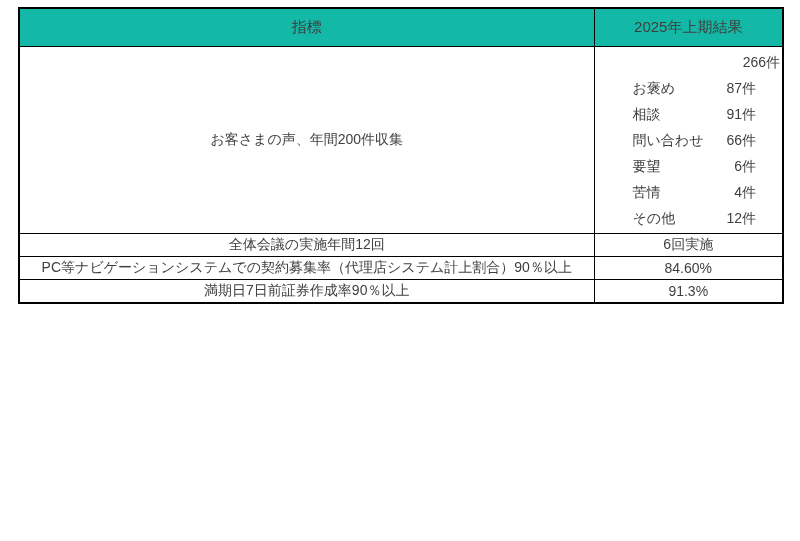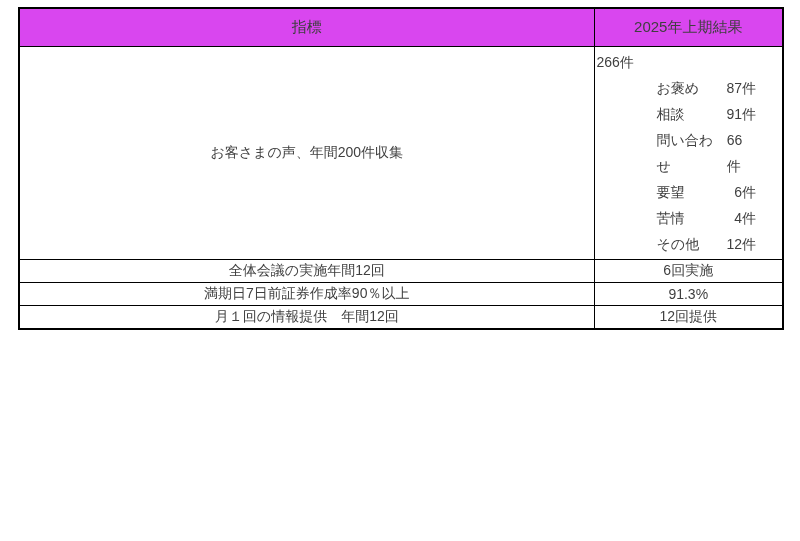--- a/index.html
+++ b/index.html
@@ -31,41 +31,41 @@
   table.kpi col.c2 { width: 189px; }
   table.kpi th, table.kpi td {
     border: 1.5px solid #000000;
     text-align: center;
     vertical-align: middle;
     padding: 2px;
     overflow: hidden;
   }
   tr.header-row { height: 38px; }
   tr.header-row th {
-    background: #d946ef;
+    background: #14b8a6;
     font-weight: normal;
     font-size: 15px;
   }
   tr.row-tall { height: 183px; }
   tr.row-std { height: 22px; }
   td.result-breakdown-cell {
     vertical-align: top;
     padding: 3px 0 0 0;
   }
   .total-line {
     line-height: 26px;
-    text-align: left;
+    text-align: right;
   }
   .bk-line {
     display: flex;
     justify-content: space-between;
     line-height: 26px;
     padding: 0 24px 0 36px;
   }
-  .bk-line .bk-label { text-align: left; margin-left: 24px; }
+  .bk-line .bk-label { text-align: left; }
   .bk-line .bk-value { text-align: left; }
 </style>
 </head>
 <body>
 
 <div class="page">
   <table class="kpi">
     <colgroup>
         <col class="c1">
         <col class="c2">
@@ -105,22 +105,22 @@
             <span class="bk-label">その他</span>
             <span class="bk-value">12件</span>
           </div>
         </td>
       </tr>
       <tr class="row-std">
         <td>全体会議の実施年間12回</td>
         <td>6回実施</td>
       </tr>
       <tr class="row-std">
+        <td>PC等ナビゲーションシステムでの契約募集率（代理店システム計上割合）90％以上</td>
+        <td>84.60%</td>
+      </tr>
+      <tr class="row-std">
         <td>満期日7日前証券作成率90％以上</td>
         <td>91.3%</td>
-      </tr>
-      <tr class="row-std">
-        <td>月１回の情報提供　年間12回</td>
-        <td>12回提供</td>
       </tr>
     </tbody>
   </table>
 </div>
 
 </body></html>

